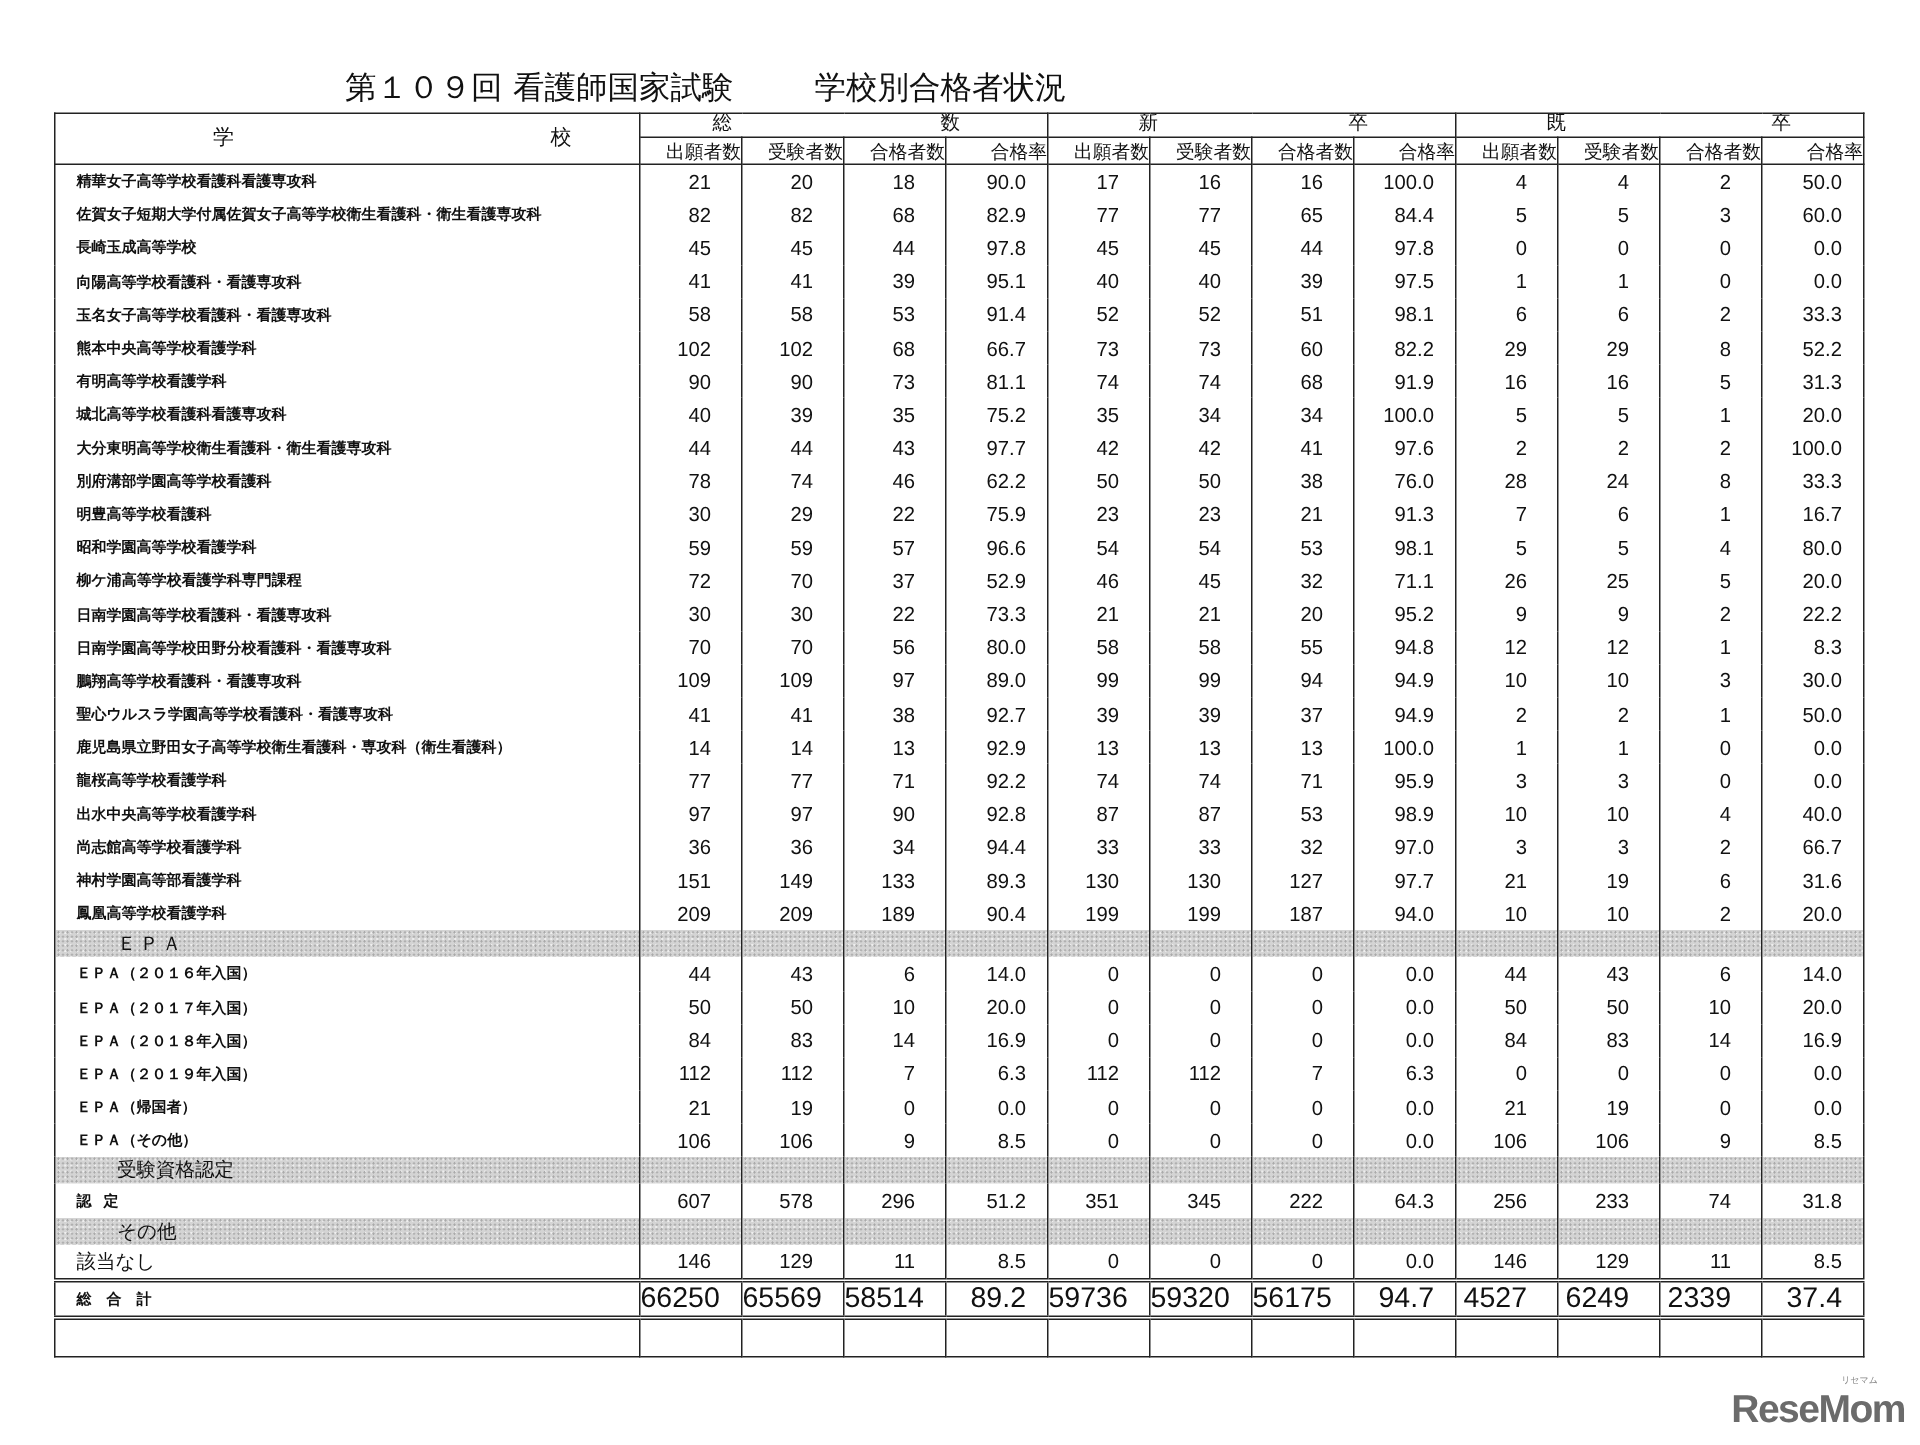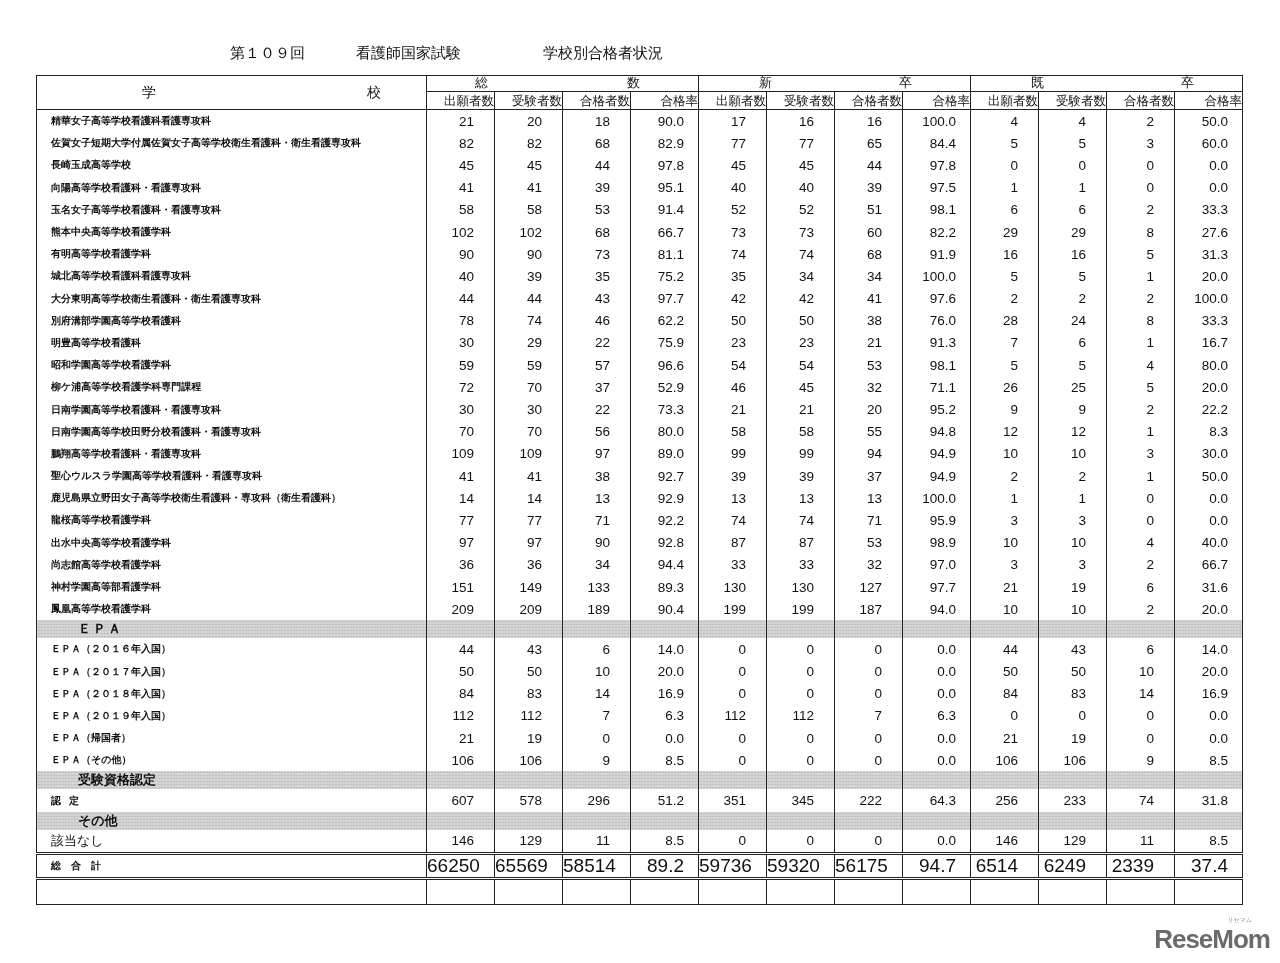--- a/index.html
+++ b/index.html
@@ -1,53 +1,53 @@
 <!DOCTYPE html>
 <html><head>
 <meta charset="utf-8">
 <style>
   html, body { margin:0; padding:0; background:#fff; }
   body { width:1280px; height:963px; position:relative; overflow:hidden;
          font-family:"DejaVu Sans", "Liberation Sans", sans-serif; color:#111; }
-  .title { position:absolute; top:44px; left:0; width:1276px; height:22px; font-size:15px;text-decoration:underline; }
+  .title { position:absolute; top:44px; left:0; width:1276px; height:22px; font-size:21px;text-decoration:underline; }
   .title span { position:absolute; top:0; white-space:nowrap; }
   table.grid { position:absolute; left:36px; top:75px; border-collapse:collapse; table-layout:fixed; width:1204px; }
   table.grid td, table.grid th { border:1.5px solid #222; padding:0; overflow:hidden; white-space:nowrap; }
   col.c-school { width:390px; }
   col.c-num { width:68px; }
   th { font-weight:normal; font-size:13px; height:16px; line-height:16px; }
   th.school-h { height:33px; font-size:14px; text-align:left; position:relative; }
   th.school-h span { position:absolute; top:8px; }
   th.grp { position:relative; height:15px; }
   th.grp span { position:absolute; top:-1px; }
   th.sub { font-size:12.5px; letter-spacing:0;text-align:right; }
   tbody td { height:22.2px; font-size:13.5px; font-family:"Liberation Sans", sans-serif; }
   tbody td.name { font-family:"DejaVu Serif", serif; font-size:10px; font-weight:bold; padding-left:14px; border-top:none; border-bottom:none;margin-left:28px; }
   tbody td.num { text-align:right; padding-right:20px; border-top:none; border-bottom:none; }
   tbody td.rate { padding-right:14px; }
   tr.band td { height:18px; background-color:#d4d4d4;
      background-image: radial-gradient(#aaa 0.6px, transparent 0.7px), radial-gradient(#eee 0.6px, transparent 0.7px);
      background-size:3px 3px, 4px 4px; border-top:none; border-bottom:none; }
-  tr.band td.name { font-family:"DejaVu Serif", serif; font-size:13px; font-weight:bold; letter-spacing:2px;padding-left:41px; }
+  tr.band td.name { font-family:"DejaVu Serif", serif; font-size:13px; font-weight:normal; letter-spacing:2px;padding-left:41px; }
   tr.band.jp td.name { font-family:"DejaVu Sans", sans-serif; font-size:13px; letter-spacing:0; }
   tr.plain-jp td.name { font-family:"DejaVu Sans", sans-serif; font-size:13px; font-weight:normal; }
   tr.small-spaced td.name { letter-spacing:8px; font-size:10px; }
   tr.total td { border-top:3px double #222; border-bottom:3px double #222; height:18px; font-size:19px; }
   tr.total td.name { letter-spacing:10px; font-size:10px; }
   tr.blank td { height:24px; border-top:none; }
   .logo { position:absolute; right:10px; bottom:8px; font-family:"Liberation Sans", sans-serif;
           font-weight:bold; font-size:26px; color:#6b6b6b; letter-spacing:-1px; }
   .logo small { position:absolute; top:-8px; right:18px; font-size:6px; color:#888; font-weight:normal; letter-spacing:0; }
 </style>
 </head>
 <body>
 
 <div class="title">
   <span style="left:230px">第１０９回</span>
-  <span style="left:356px">看護師国家試験</span>
+  <span style="left:342px">看護師国家試験</span>
   <span style="left:543px">学校別合格者状況</span>
 </div>
 
 <table class="grid">
   <colgroup>
     <col class="c-school">
     <col class="c-num">
       <col class="c-num">
       <col class="c-num">
       <col class="c-num">
@@ -176,21 +176,21 @@
         <td class="num">102</td>
         <td class="num">68</td>
         <td class="num rate">66.7</td>
         <td class="num">73</td>
         <td class="num">73</td>
         <td class="num">60</td>
         <td class="num rate">82.2</td>
         <td class="num">29</td>
         <td class="num">29</td>
         <td class="num">8</td>
-        <td class="num rate">27.6</td>
+        <td class="num rate">52.2</td>
       </tr>
       <tr>
         <td class="name">有明高等学校看護学科</td>
         <td class="num">90</td>
         <td class="num">90</td>
         <td class="num">73</td>
         <td class="num rate">81.1</td>
         <td class="num">74</td>
         <td class="num">74</td>
         <td class="num">68</td>
@@ -608,21 +608,21 @@
       <tr class="total">
         <td class="name">総合計</td>
         <td class="num">66250</td>
         <td class="num">65569</td>
         <td class="num">58514</td>
         <td class="num rate">89.2</td>
         <td class="num">59736</td>
         <td class="num">59320</td>
         <td class="num">56175</td>
         <td class="num rate">94.7</td>
-        <td class="num">6514</td>
+        <td class="num">4527</td>
         <td class="num">6249</td>
         <td class="num">2339</td>
         <td class="num rate">37.4</td>
       </tr>
       <tr class="blank">
         <td></td>
         <td></td>
         <td></td>
         <td></td>
         <td></td>

